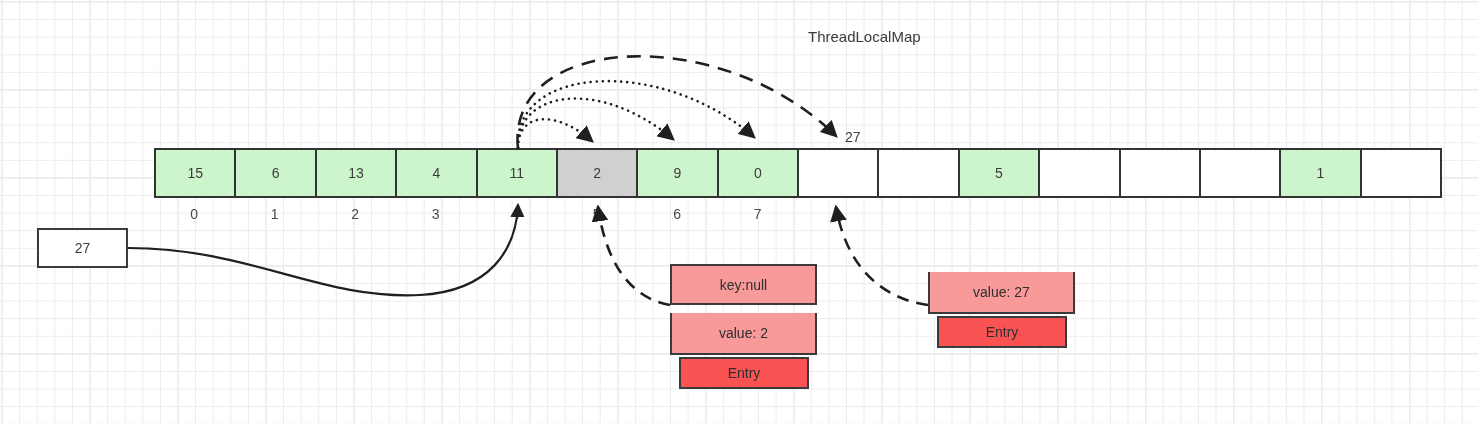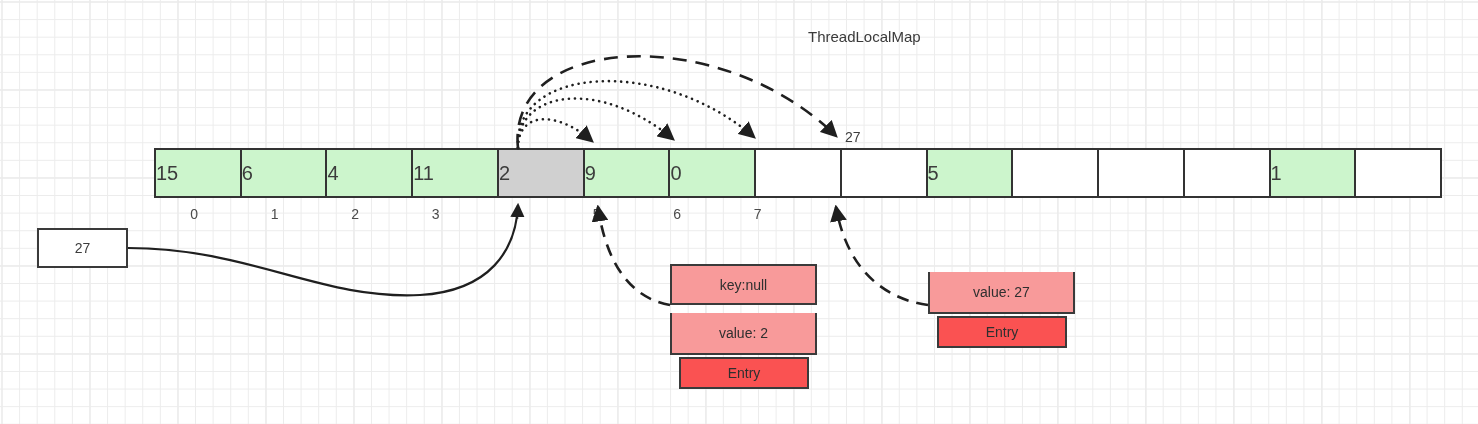--- a/index.html
+++ b/index.html
@@ -45,21 +45,22 @@
     box-sizing: border-box;
     border: 2.5px solid #333333;
     background: #ffffff;
   }
   .cell {
     flex: 1 1 0;
     box-sizing: border-box;
     border-right: 2.5px solid #333333;
     display: flex;
     align-items: center;
-    font-size: 20px;
+    justify-content: center;
+    font-size: 14px;
     color: #3c3c3c;
     background: #ffffff;
   }
   .cell:last-child { border-right: none; }
   .cell.green { background: #ccf5cc; }
   .cell.gray  { background: #d0d0d0; }
 
   
   #indexes {
     position: absolute;
@@ -152,20 +153,23 @@
 <div id="canvas">
 
   <div id="title">ThreadLocalMap</div>
 
   <div id="array">
       <div class="cell green">
         <span>15</span>
       </div>
       <div class="cell green">
         <span>6</span>
+      </div>
+      <div class="cell green">
+        <span>13</span>
       </div>
       <div class="cell green">
         <span>4</span>
       </div>
       <div class="cell green">
         <span>11</span>
       </div>
       <div class="cell gray">
         <span>2</span>
       </div>

